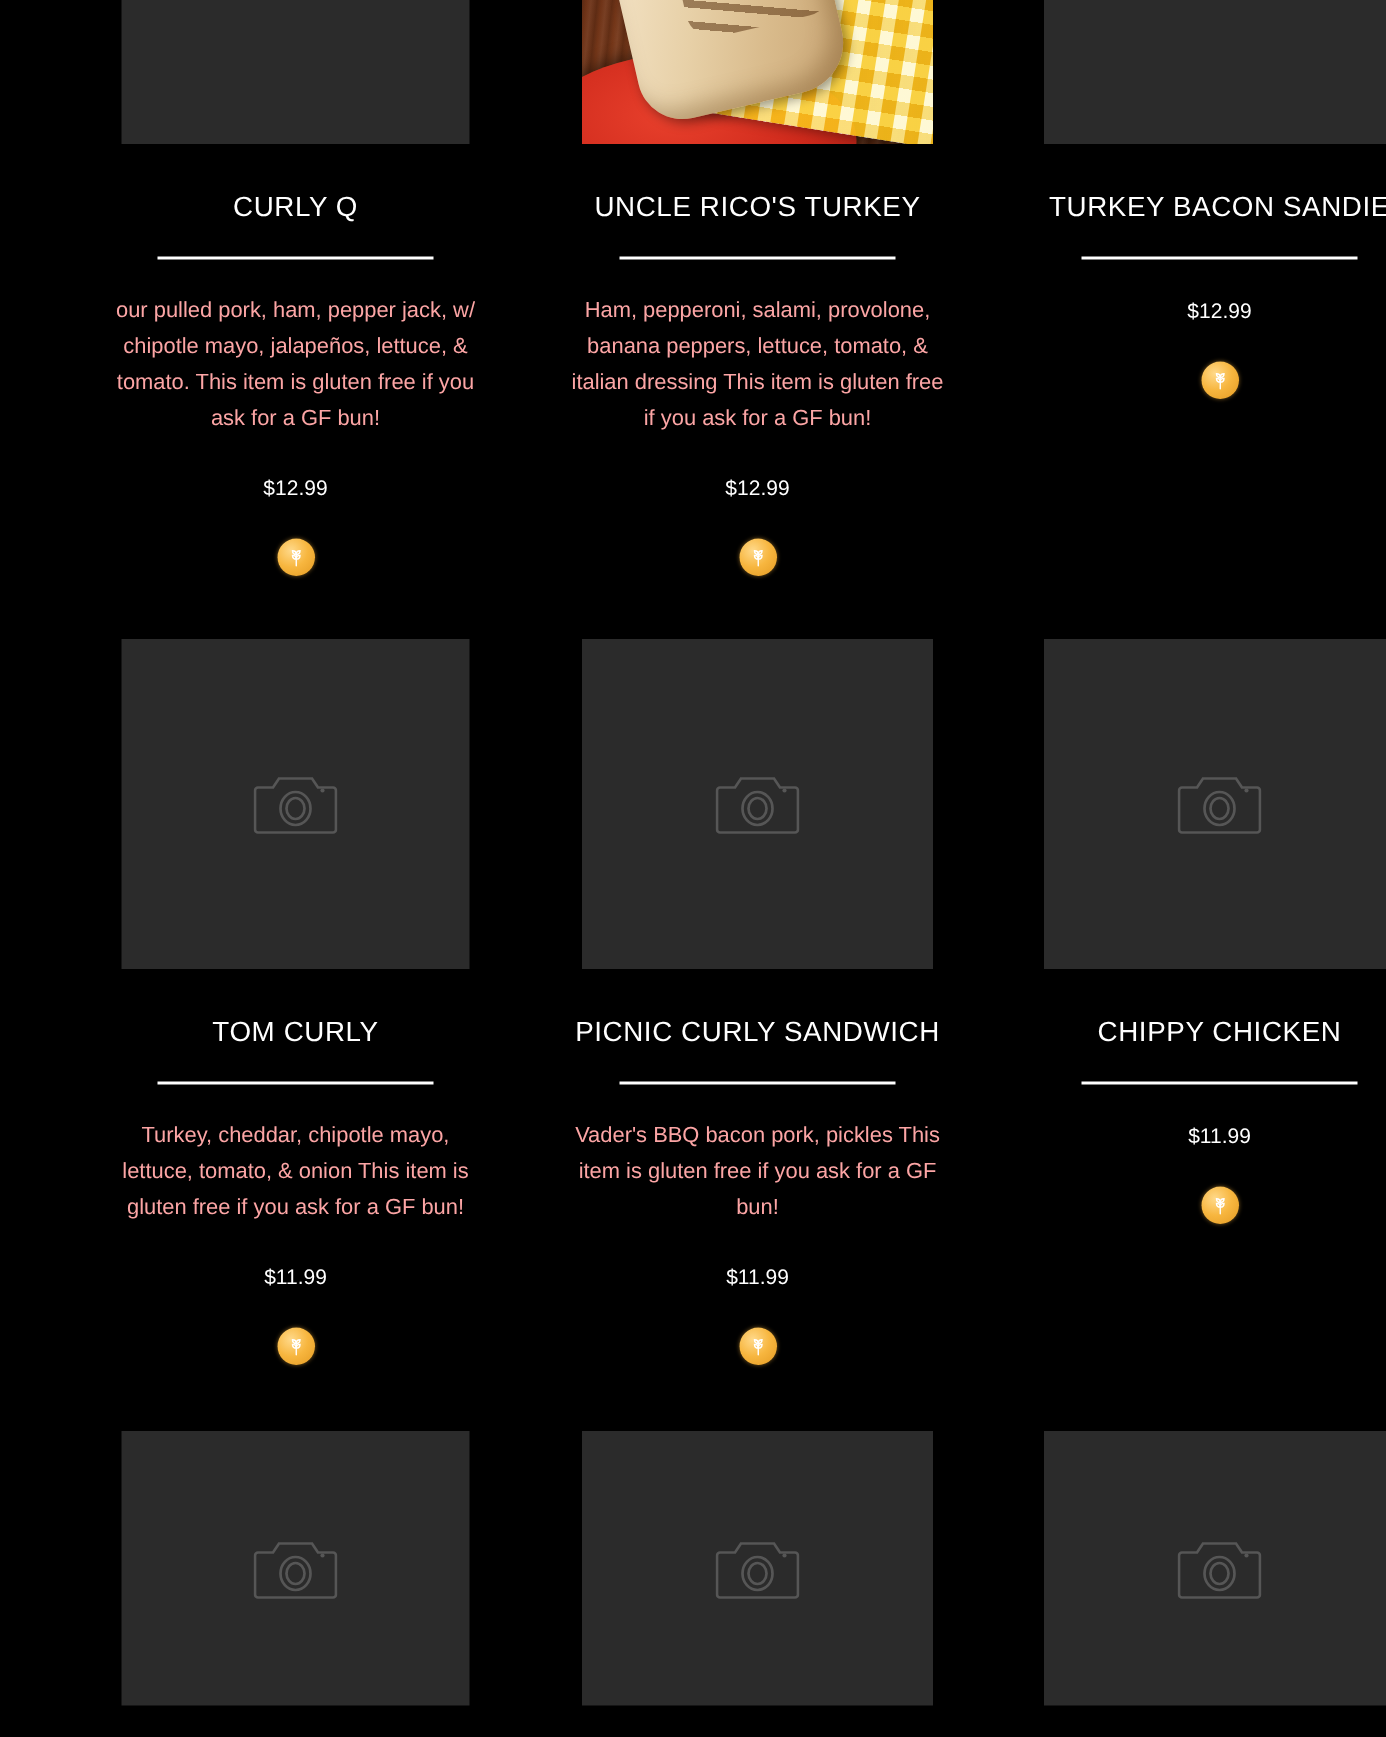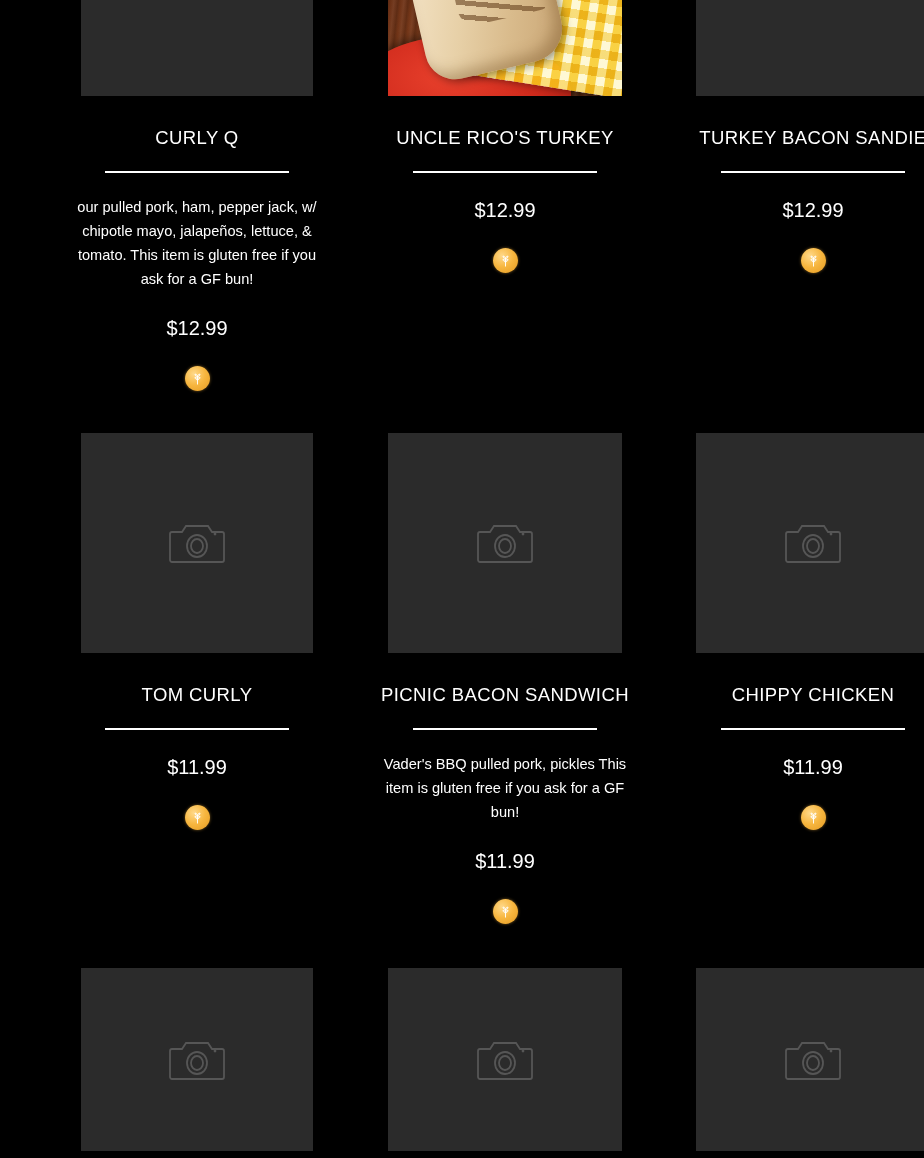--- a/index.html
+++ b/index.html
@@ -144,27 +144,27 @@
     height: 2px;
     background: #ffffff;
     margin-top: 22px;
   }
 
   .item-desc {
     margin-top: 22px;
     font-size: 14.6px;
     line-height: 24px;
     text-align: center;
-    color: #ffffff;
+    color: #fca5a5;
     max-width: 252px;
   }
 
   .item-price {
     margin-top: 26px;
-    font-size: 20px;
+    font-size: 14px;
     color: #ffffff;
   }
 
   .gf-badge {
     margin-top: 26px;
     width: 25px;
     height: 25px;
     border-radius: 50%;
     background: radial-gradient(circle at 36% 32%, #ffd98a 0%, #f7b63f 48%, #e49a22 100%);
     display: flex;
@@ -211,20 +211,21 @@
         <div class="photo-table"></div>
         <div class="photo-basket"></div>
         <div class="photo-paper"></div>
         <div class="photo-wrapfood"></div>
         <div class="photo-grill"></div>
       </div>
     </div>
     <div class="item-body">
       <div class="item-title">UNCLE RICO'S TURKEY</div>
       <div class="title-rule"></div>
+      <div class="item-desc">Ham, pepperoni, salami, provolone, banana peppers, lettuce, tomato, &amp; italian dressing This item is gluten free if you ask for a GF bun!</div>
       <div class="item-price">$12.99</div>
       <div class="gf-badge">
         <span>
           <svg width="15" height="15" viewBox="0 0 24 24" fill="none" stroke="#ffffff" stroke-width="1.5" stroke-linecap="round">
             <path d="M12 21V9"></path>
             <path d="M12 9c-2.3 0-4-1.7-4-4 2.3 0 4 1.7 4 4z"></path>
             <path d="M12 9c2.3 0 4-1.7 4-4-2.3 0-4 1.7-4 4z"></path>
             <path d="M12 14c-2.3 0-4-1.7-4-4 2.3 0 4 1.7 4 4z"></path>
             <path d="M12 14c2.3 0 4-1.7 4-4-2.3 0-4 1.7-4 4z"></path>
           </svg>
@@ -264,20 +265,21 @@
           <path d="M3 13h10l4-6h22l4 6h10a2 2 0 0 1 2 2v26a2 2 0 0 1-2 2H3a2 2 0 0 1-2-2V15a2 2 0 0 1 2-2z"></path>
           <ellipse cx="28" cy="27" rx="10" ry="11"></ellipse>
           <ellipse cx="28" cy="27" rx="6" ry="7"></ellipse>
           <circle cx="46" cy="15" r="1.4" fill="#565656" stroke="none"></circle>
         </svg>
       </span>
     </div>
     <div class="item-body">
       <div class="item-title">TOM CURLY</div>
       <div class="title-rule"></div>
+      <div class="item-desc">Turkey, cheddar, chipotle mayo, lettuce, tomato, &amp; onion This item is gluten free if you ask for a GF bun!</div>
       <div class="item-price">$11.99</div>
       <div class="gf-badge">
         <span>
           <svg width="15" height="15" viewBox="0 0 24 24" fill="none" stroke="#ffffff" stroke-width="1.5" stroke-linecap="round">
             <path d="M12 21V9"></path>
             <path d="M12 9c-2.3 0-4-1.7-4-4 2.3 0 4 1.7 4 4z"></path>
             <path d="M12 9c2.3 0 4-1.7 4-4-2.3 0-4 1.7-4 4z"></path>
             <path d="M12 14c-2.3 0-4-1.7-4-4 2.3 0 4 1.7 4 4z"></path>
             <path d="M12 14c2.3 0 4-1.7 4-4-2.3 0-4 1.7-4 4z"></path>
           </svg>
@@ -291,23 +293,23 @@
       <span class="camera-icon">
         <svg width="56" height="48" viewBox="0 0 56 48" fill="none" stroke="#565656" stroke-width="1.8">
           <path d="M3 13h10l4-6h22l4 6h10a2 2 0 0 1 2 2v26a2 2 0 0 1-2 2H3a2 2 0 0 1-2-2V15a2 2 0 0 1 2-2z"></path>
           <ellipse cx="28" cy="27" rx="10" ry="11"></ellipse>
           <ellipse cx="28" cy="27" rx="6" ry="7"></ellipse>
           <circle cx="46" cy="15" r="1.4" fill="#565656" stroke="none"></circle>
         </svg>
       </span>
     </div>
     <div class="item-body">
-      <div class="item-title">PICNIC BACON SANDWICH</div>
-      <div class="title-rule"></div>
-      <div class="item-desc">Vader's BBQ pulled pork, pickles This item is gluten free if you ask for a GF bun!</div>
+      <div class="item-title">PICNIC CURLY SANDWICH</div>
+      <div class="title-rule"></div>
+      <div class="item-desc">Vader's BBQ bacon pork, pickles This item is gluten free if you ask for a GF bun!</div>
       <div class="item-price">$11.99</div>
       <div class="gf-badge">
         <span>
           <svg width="15" height="15" viewBox="0 0 24 24" fill="none" stroke="#ffffff" stroke-width="1.5" stroke-linecap="round">
             <path d="M12 21V9"></path>
             <path d="M12 9c-2.3 0-4-1.7-4-4 2.3 0 4 1.7 4 4z"></path>
             <path d="M12 9c2.3 0 4-1.7 4-4-2.3 0-4 1.7-4 4z"></path>
             <path d="M12 14c-2.3 0-4-1.7-4-4 2.3 0 4 1.7 4 4z"></path>
             <path d="M12 14c2.3 0 4-1.7 4-4-2.3 0-4 1.7-4 4z"></path>
           </svg>

